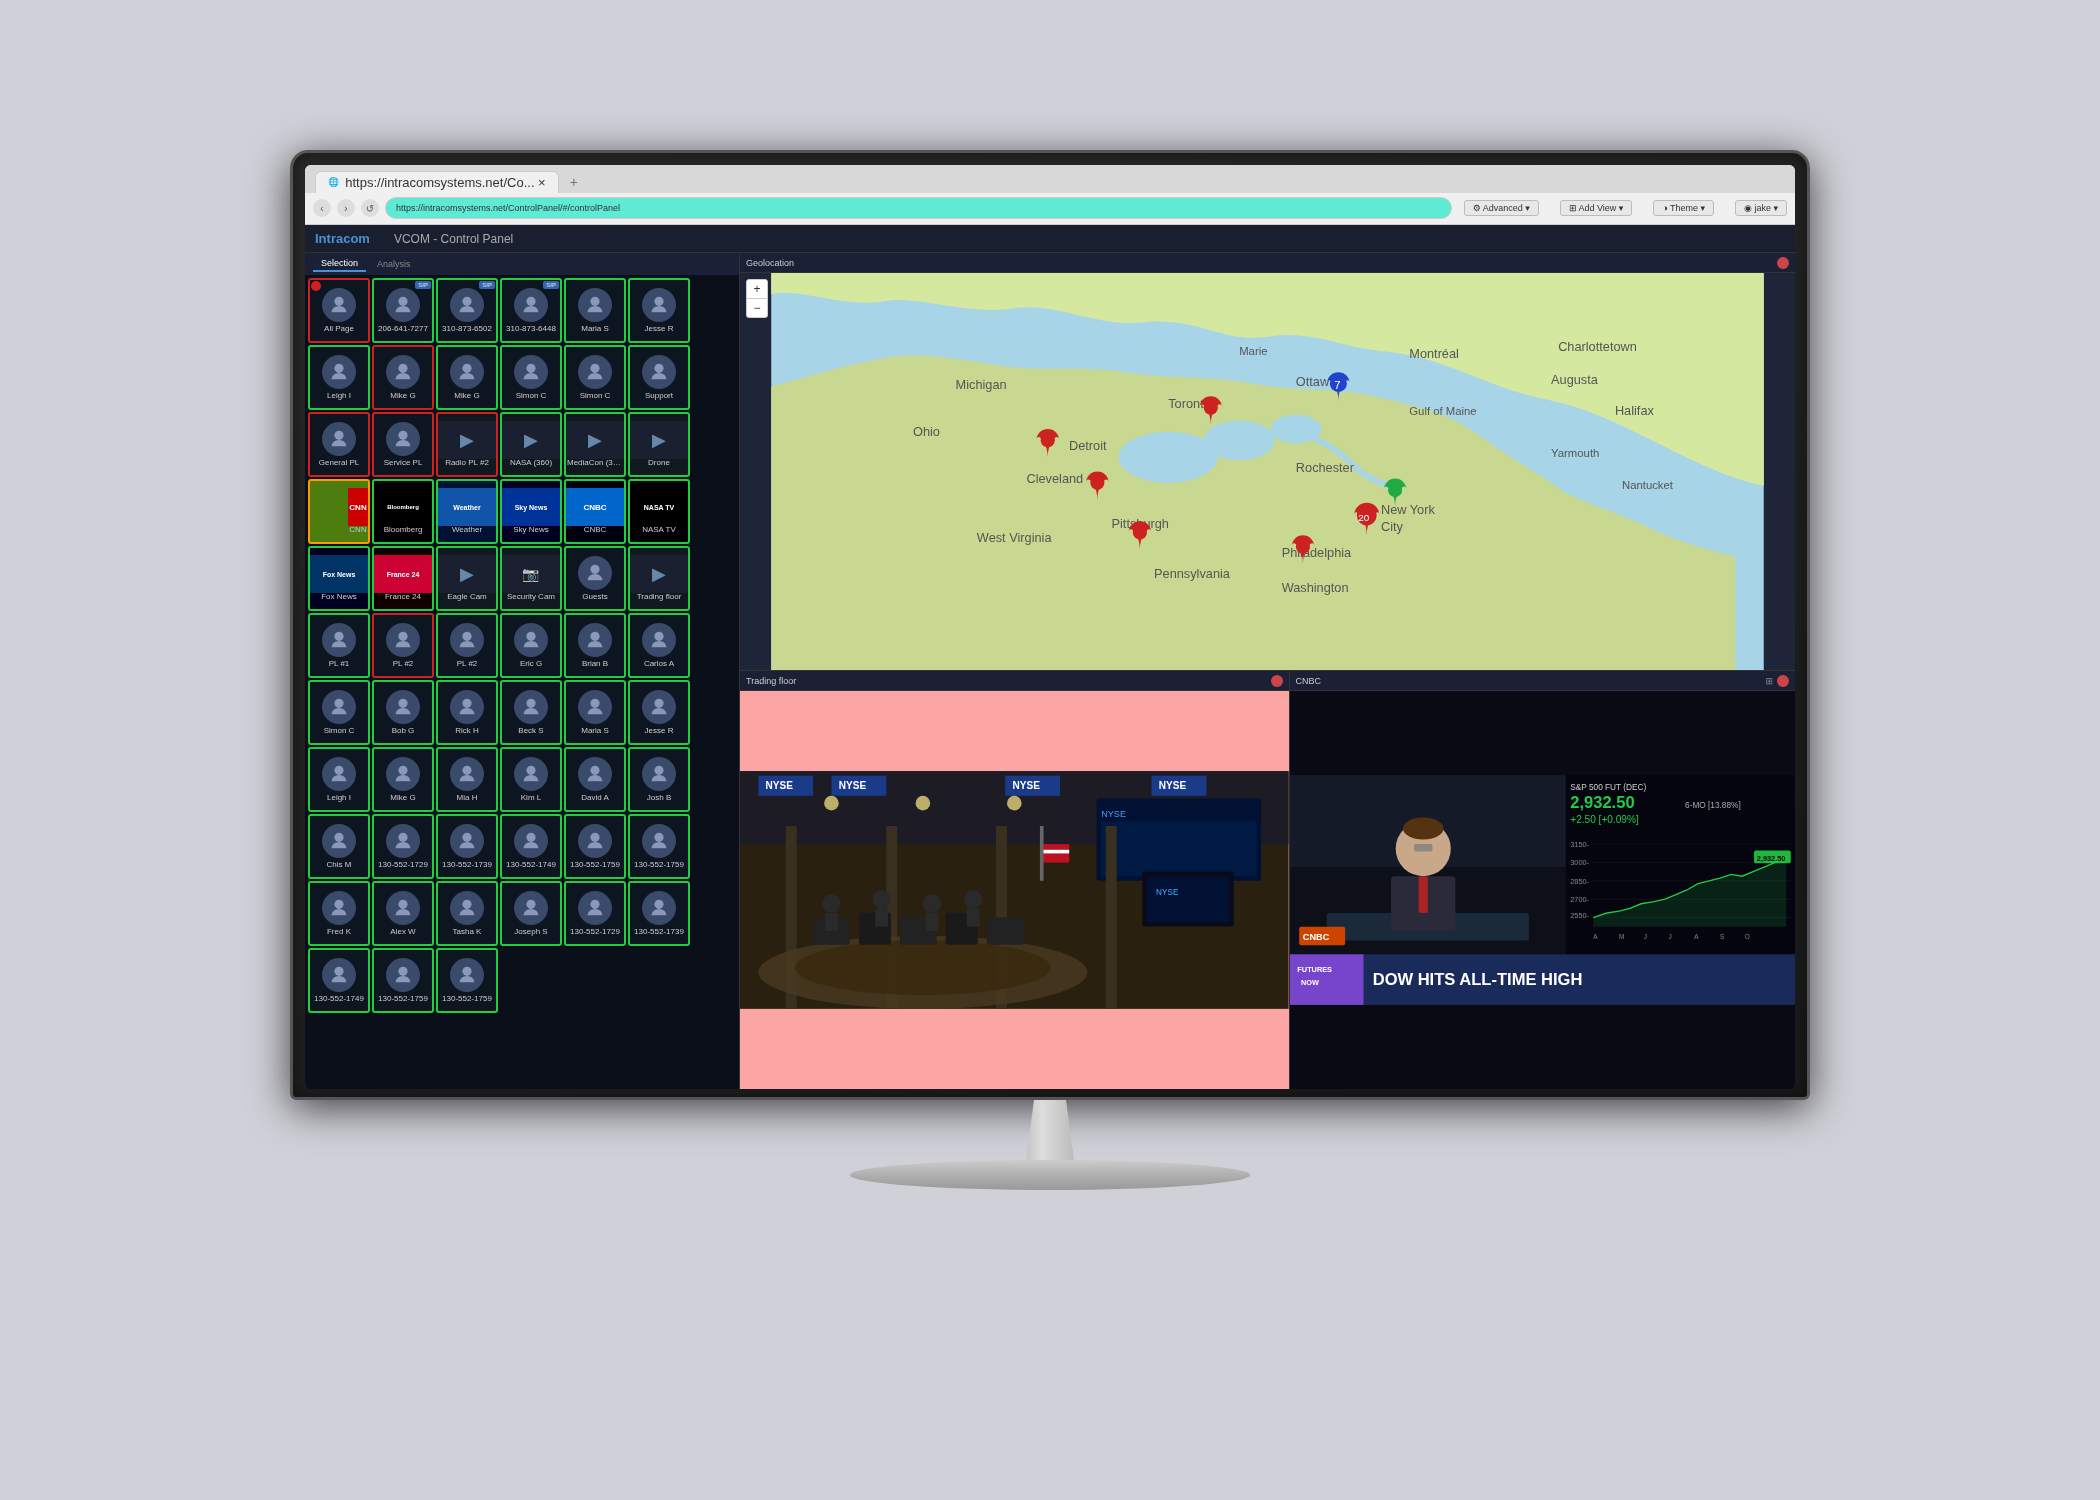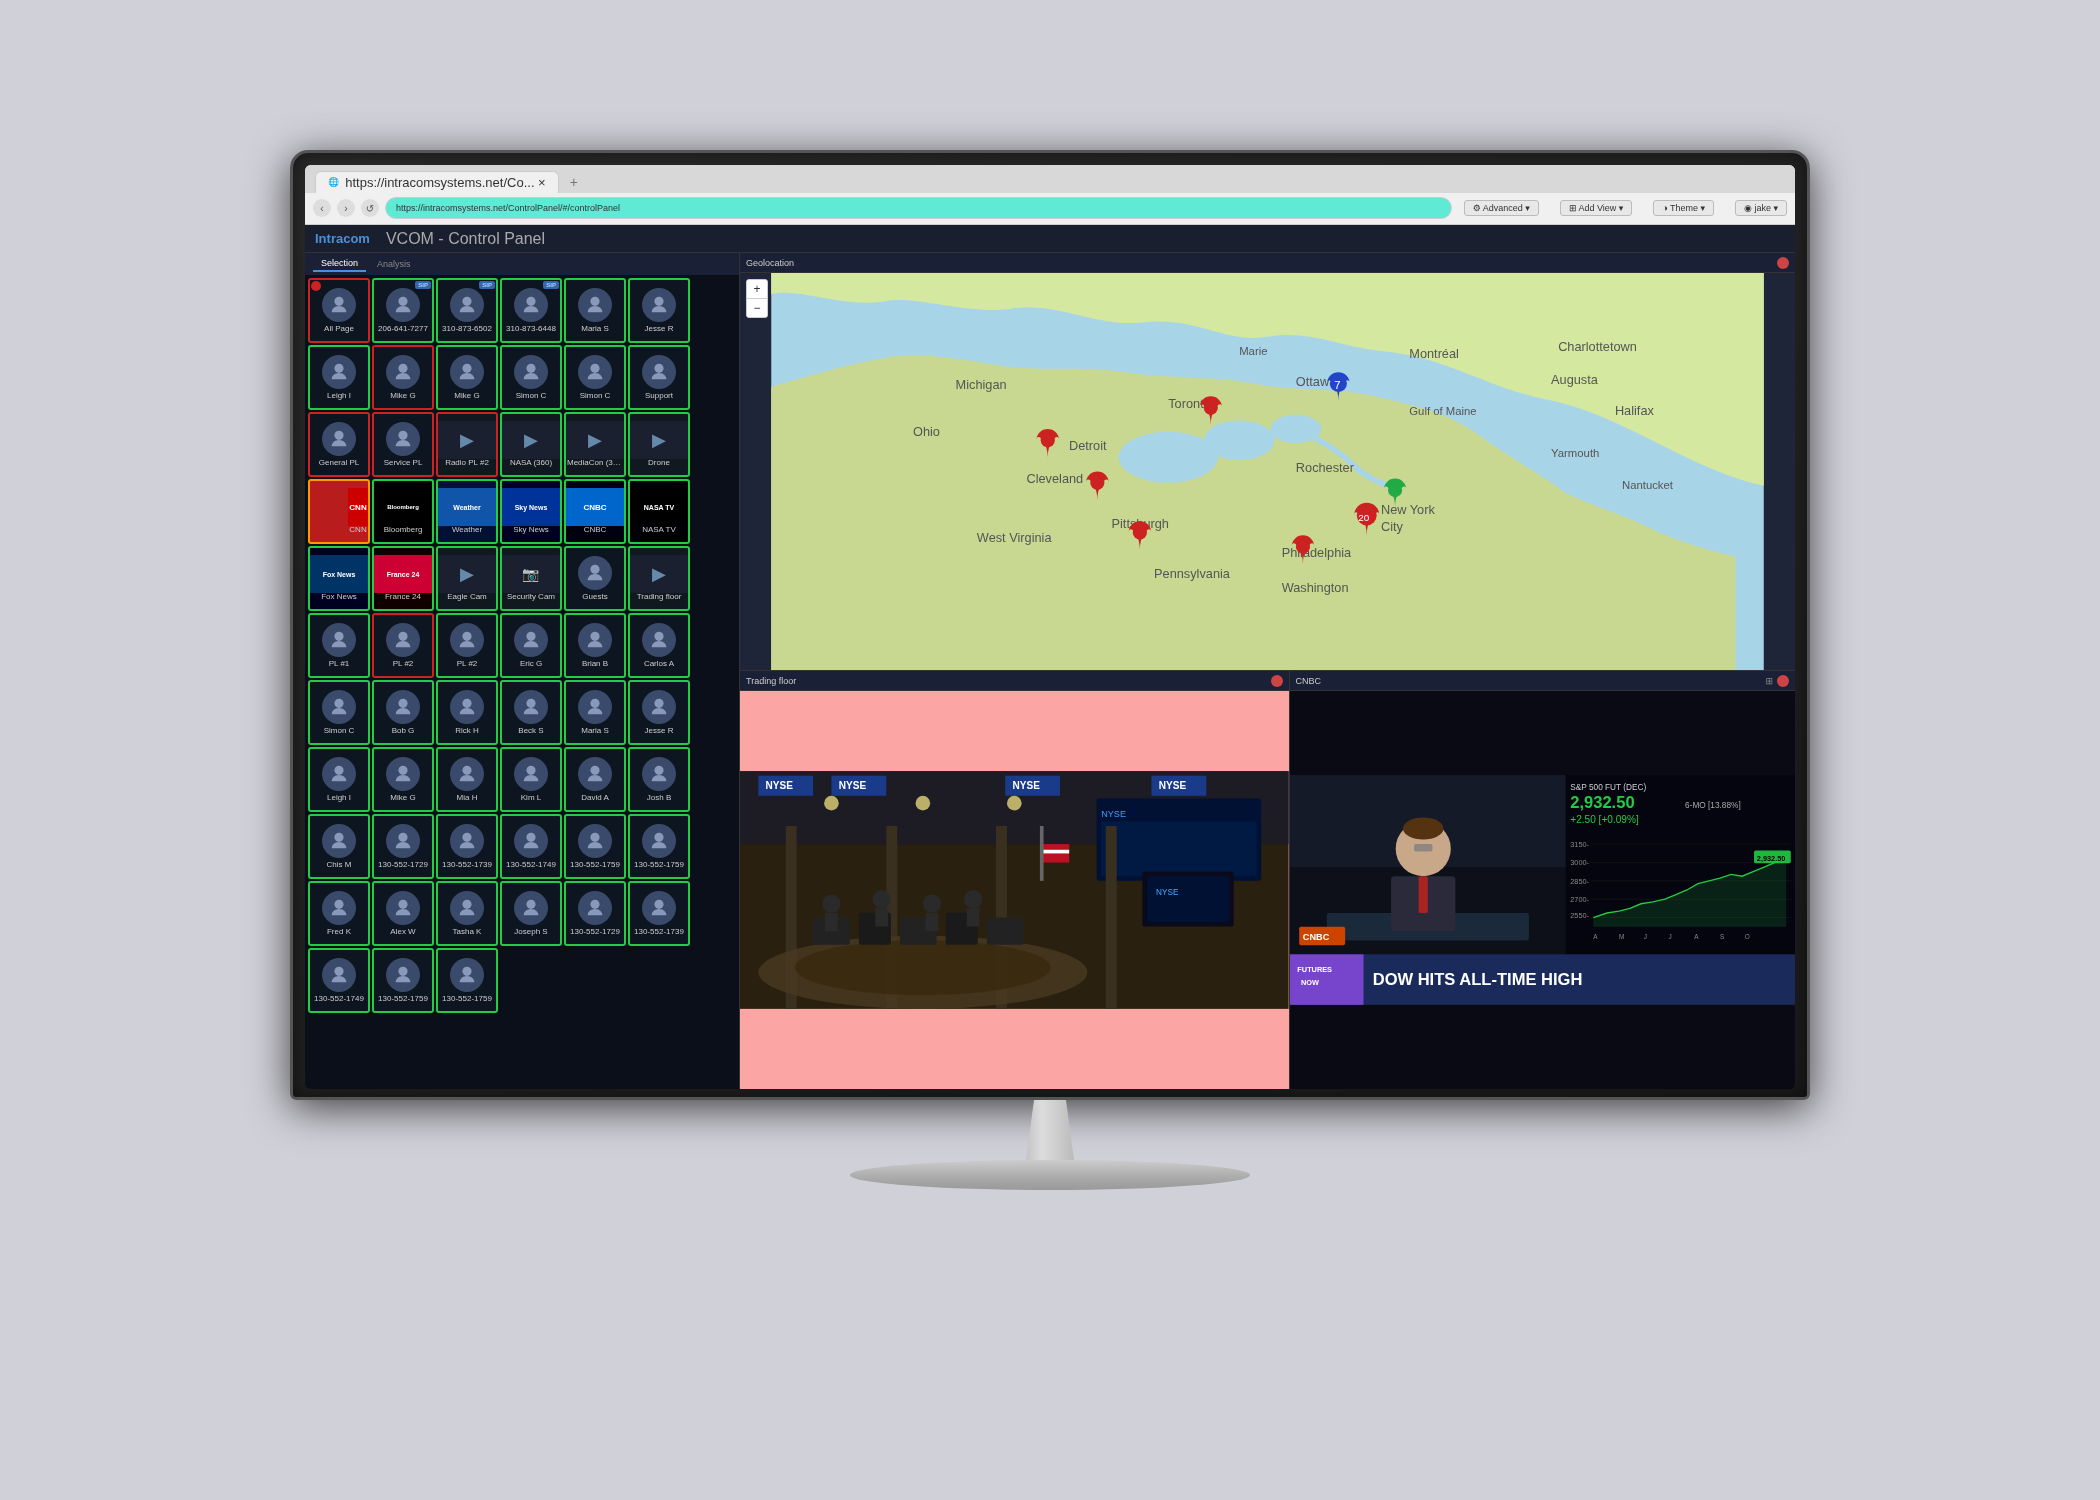--- a/index.html
+++ b/index.html
@@ -150,23 +150,23 @@
 
     .app-logo {
       font-size: 13px;
       font-weight: bold;
       color: #e8a020;
     }
 
     .app-logo span { color: #4a90d9; }
 
     .app-title {
-      font-size: 16px;
+      font-size: 12px;
       color: #aaa;
-      margin-left: 16px;
+      margin-left: 24px;
     }
 
     .main-layout {
       flex: 1;
       display: flex;
       overflow: hidden;
     }
 
     
     .left-panel {
@@ -657,21 +657,21 @@
                 <div class="grid-item-label">MediaCon (360)</div>
               </div>
 
               <div class="grid-item green-border media-bg">
                 <div class="media-thumb">
                   <span style="font-size:18px;color:#6688aa;">▶</span>
                 </div>
                 <div class="grid-item-label">Drone</div>
               </div>
 
-              <div class="grid-item orange-border" style="background:#b91c1c;padding-left:38px;">
+              <div class="grid-item orange-border" style="background:#4d7c0f;padding-left:38px;">
                 <div class="media-thumb cnn-style">
                   <span class="channel-label">CNN</span>
                 </div>
                 <div class="grid-item-label">CNN</div>
               </div>
 
               <div class="grid-item green-border" style="background:#000000;">
                 <div class="media-thumb bloomberg-style">
                   <span class="channel-label" style="font-size:6px;">Bloomberg</span>
                 </div>

